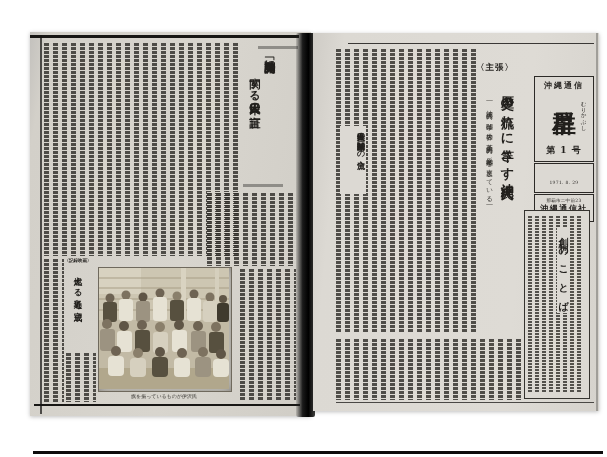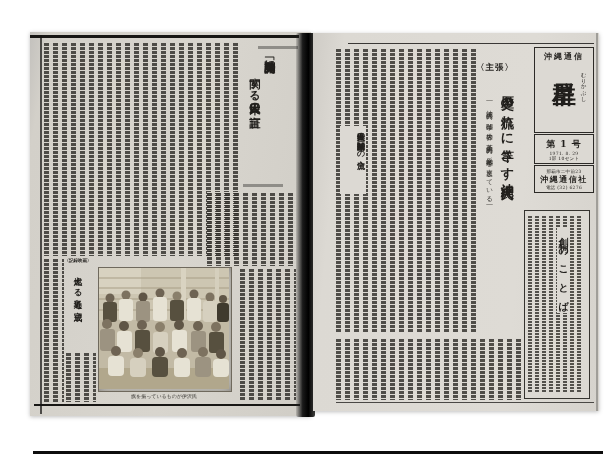--- a/index.html
+++ b/index.html
@@ -18,21 +18,21 @@
       repeating-linear-gradient(180deg,var(--paper) 0 1px,rgba(0,0,0,0) 1px 4px),
       repeating-linear-gradient(90deg,rgba(44,42,38,.80) 0 5px,rgba(0,0,0,0) 5px 9px);}
   .cols.dense{background-image:
       repeating-linear-gradient(180deg,var(--paper) 0 1px,rgba(0,0,0,0) 1px 3px),
       repeating-linear-gradient(90deg,rgba(44,42,38,.78) 0 4px,rgba(0,0,0,0) 4px 7px);}
   #left-page{--paper:#d6d3cc;} #right-page{--paper:#dcd9d3;}
   .vtext{writing-mode:vertical-rl;text-orientation:upright;line-height:1;}
   .rule{position:absolute;background:#171614;}
   .grayrule{position:absolute;background:#8f8d88;}
   .mbox{position:absolute;border:1px solid #2c2a27;background:var(--paper);
-        display:flex;flex-direction:column;align-items:center;justify-content:center;text-align:center;}
+        display:flex;flex-direction:column;align-items:center;justify-content:center;text-align:center;margin-top:29px;}
   .tiny{font-size:4.5px;letter-spacing:.3px;color:#2a2825;}
 </style>
 </head>
 <body>
 
 <div id="stage">
 
   <div id="left-page" class="page">
     <div class="rule" style="left:0;top:3px;width:269px;height:2.5px;"></div>
     <div class="abs" style="left:10px;top:3px;width:1.5px;height:379px;background:rgba(18,17,15,.7);"></div>
@@ -139,21 +139,21 @@
 
     <div class="abs" style="left:163px;top:29px;font-size:8.5px;font-weight:bold;letter-spacing:1px;">〈主張〉</div>
     <div class="vtext abs" style="left:188px;top:53px;font-size:13px;font-weight:bold;letter-spacing:1.5px;">歴史の流れに竿さす沖縄人民</div>
     <div class="vtext abs" style="left:173px;top:63px;font-size:6.5px;letter-spacing:1px;color:#32302c;">―沖縄人民の闘争は世界の革命的人民の反米闘争を支援している―</div>
 
     <div class="mbox" style="left:221px;top:14px;width:58px;height:84px;">
       <div style="position:absolute;top:3px;left:0;width:100%;text-align:center;font-size:8px;font-weight:bold;letter-spacing:2px;">沖縄通信</div>
       <div class="vtext" style="position:absolute;top:16px;left:17px;font-size:24px;font-weight:bold;">群星</div>
       <div class="vtext" style="position:absolute;top:20px;right:7px;font-size:5.5px;">むりかぶし</div>
     </div>
-    <div class="mbox" style="left:221px;top:101px;width:58px;height:28px;">
+    <div class="mbox" style="left:221px;top:101px;width:58px;height:28px;gap:23px;">
       <div style="font-size:9px;font-weight:bold;letter-spacing:1px;">第 1 号</div>
       <div class="tiny">1971. 8. 29</div>
       <div class="tiny">1部 10セント</div>
     </div>
     <div class="mbox" style="left:221px;top:132px;width:58px;height:26px;">
       <div class="tiny">那覇市二中前23</div>
       <div style="font-size:8px;font-weight:bold;letter-spacing:1.5px;">沖縄通信社</div>
       <div class="tiny">電話 (32) 6276</div>
     </div>
 

